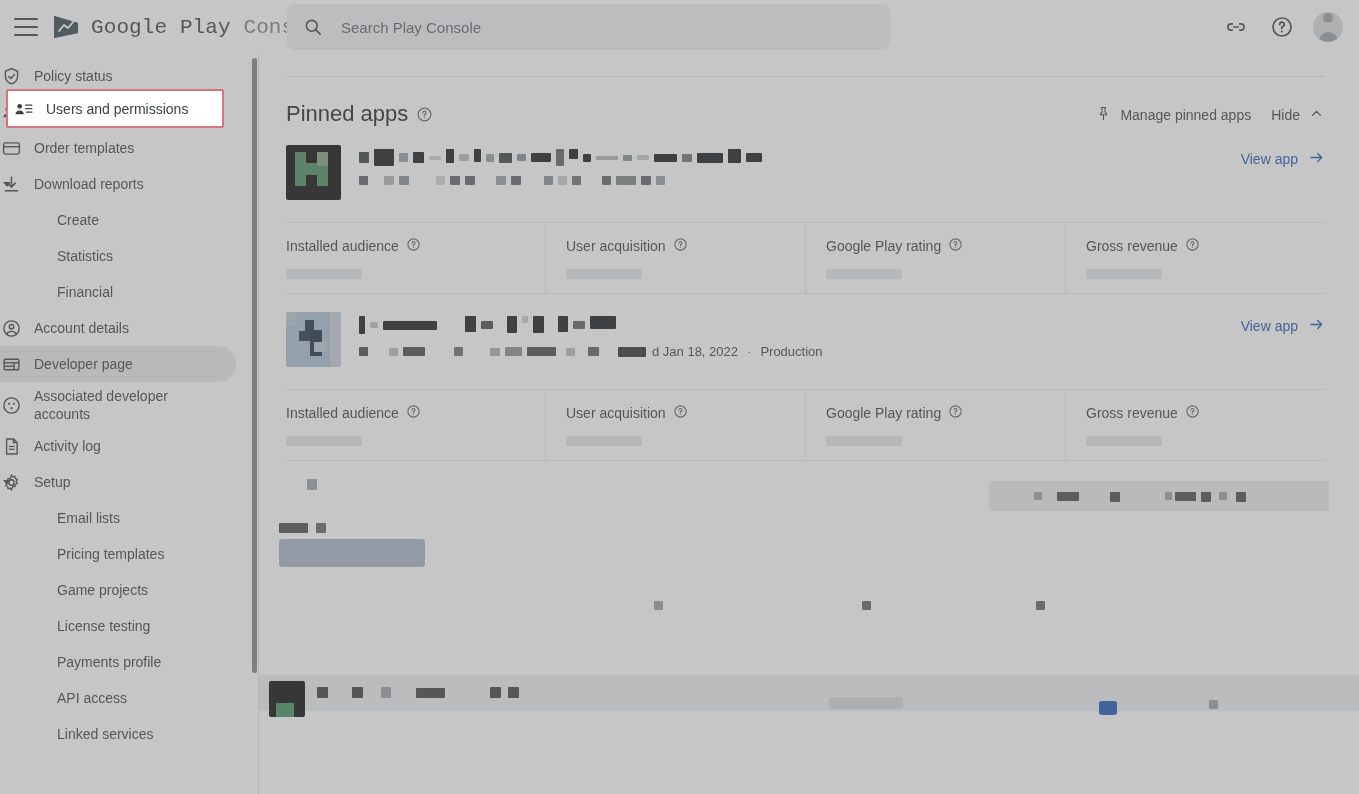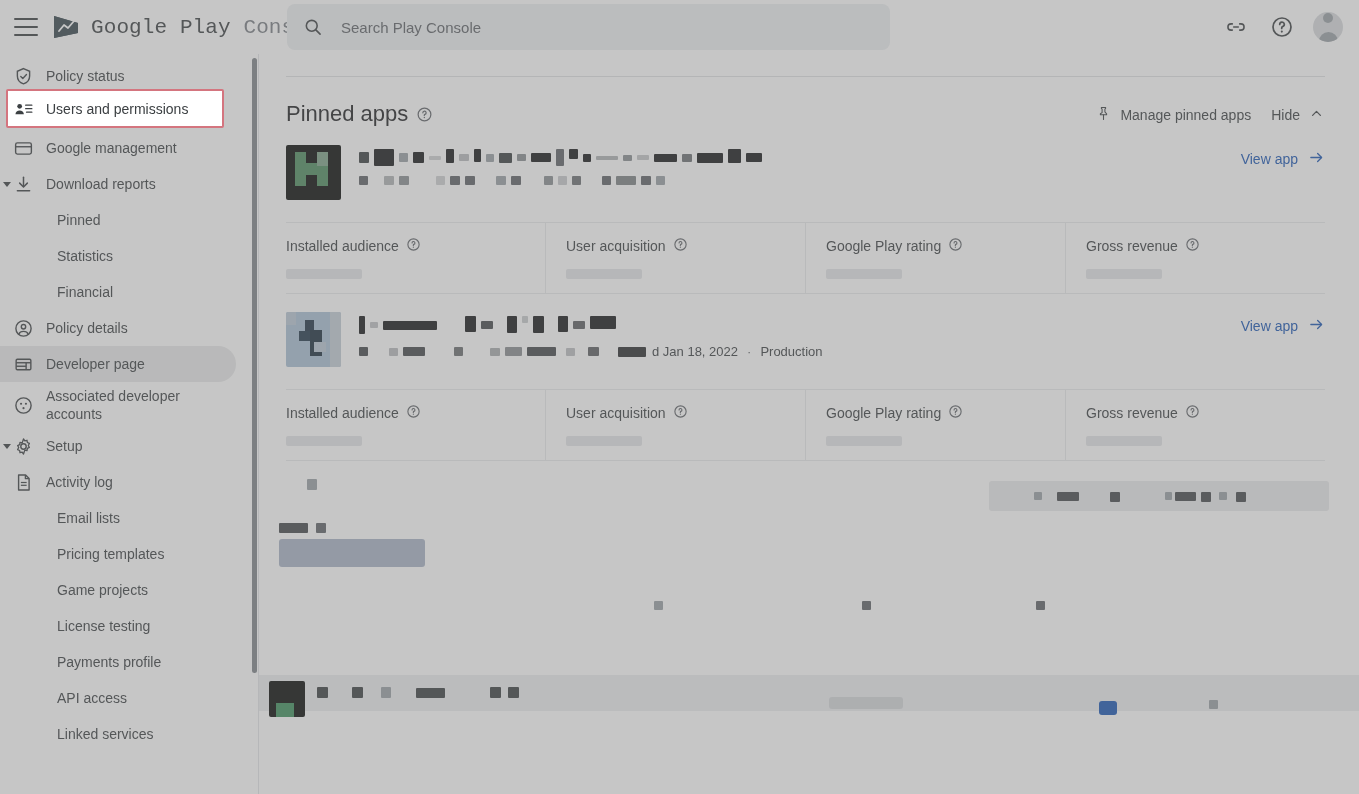--- a/index.html
+++ b/index.html
@@ -82,21 +82,21 @@
     position: absolute; top: 54px; left: 0; width: 258px; bottom: 0;
     background: #fff;
     overflow: hidden;
     z-index: 8;
   }
   .nav-list { padding-top: 4px; }
   .nav-item {
     position: relative;
     height: 36px;
     display: flex; align-items: center;
-    padding-left: 12px;
+    padding-left: 0;
     cursor: pointer;
     border-radius: 0 18px 18px 0;
     margin-right: 22px;
   }
   .nav-item .ni-icon {
     width: 22px; height: 22px; flex: 0 0 22px; margin-right: 12px;
     display: flex; align-items: center; justify-content: center;
   }
   .nav-item .ni-label {
     font-size: 14px; color: #3c4043; line-height: 17px;
@@ -316,58 +316,58 @@
         <span class="ni-label">Users and permissions</span>
       </div>
 
       <div class="nav-item">
         <span class="ni-icon">
           <svg viewBox="0 0 24 24" width="21" height="21">
               <rect x="3" y="5.6" width="18" height="12.8" rx="2" fill="none" stroke="#3c4043" stroke-width="1.6"></rect>
               <line x1="3" y1="10" x2="21" y2="10" stroke="#3c4043" stroke-width="1.6"></line>
             </svg>
         </span>
-        <span class="ni-label">Google management</span>
+        <span class="ni-label">Order templates</span>
       </div>
 
       <div class="nav-item">
         <span class="caret">
           <svg viewBox="0 0 10 10" width="10" height="10">
               <polygon points="1,3 9,3 5,8" fill="#3c4043"></polygon>
             </svg>
         </span>
         <span class="ni-icon">
           <svg viewBox="0 0 24 24" width="21" height="21">
               <line x1="12" y1="3.6" x2="12" y2="14.4" stroke="#3c4043" stroke-width="1.7" stroke-linecap="round"></line>
               <polyline points="7.6,10.4 12,14.8 16.4,10.4" fill="none" stroke="#3c4043" stroke-width="1.7" stroke-linecap="round" stroke-linejoin="round"></polyline>
               <line x1="5" y1="19.2" x2="19" y2="19.2" stroke="#3c4043" stroke-width="1.7" stroke-linecap="round"></line>
             </svg>
         </span>
         <span class="ni-label">Download reports</span>
       </div>
 
       <div class="nav-item sub">
-        <span class="ni-label">Pinned</span>
+        <span class="ni-label">Create</span>
       </div>
       <div class="nav-item sub">
         <span class="ni-label">Statistics</span>
       </div>
       <div class="nav-item sub">
         <span class="ni-label">Financial</span>
       </div>
 
       <div class="nav-item">
         <span class="ni-icon">
           <svg viewBox="0 0 24 24" width="21" height="21">
               <circle cx="12" cy="12" r="8.7" fill="none" stroke="#3c4043" stroke-width="1.6"></circle>
               <circle cx="12" cy="10" r="2.5" fill="none" stroke="#3c4043" stroke-width="1.6"></circle>
               <path d="M6.6 18.6c.9-2.3 3-3.3 5.4-3.3s4.5 1 5.4 3.3" fill="none" stroke="#3c4043" stroke-width="1.6" stroke-linecap="round"></path>
             </svg>
         </span>
-        <span class="ni-label">Policy details</span>
+        <span class="ni-label">Account details</span>
       </div>
 
       <div class="nav-item highlighted-row">
         <span class="ni-icon">
           <svg viewBox="0 0 24 24" width="21" height="21">
               <rect x="3.6" y="6" width="16.8" height="12" rx="1.4" fill="none" stroke="#3c4043" stroke-width="1.6"></rect>
               <line x1="3.6" y1="10" x2="20.4" y2="10" stroke="#3c4043" stroke-width="1.6"></line>
               <line x1="15" y1="10" x2="15" y2="18" stroke="#3c4043" stroke-width="1.6"></line>
               <line x1="3.6" y1="14" x2="15" y2="14" stroke="#3c4043" stroke-width="1.6"></line>
             </svg>
@@ -381,44 +381,44 @@
               <circle cx="12" cy="12" r="8.7" fill="none" stroke="#3c4043" stroke-width="1.6"></circle>
               <circle cx="9.2" cy="10" r="1.25" fill="#3c4043"></circle>
               <circle cx="14.8" cy="10" r="1.25" fill="#3c4043"></circle>
               <circle cx="12" cy="15" r="1.25" fill="#3c4043"></circle>
             </svg>
         </span>
         <span class="ni-label" style="max-width:150px;">Associated developer accounts</span>
       </div>
 
       <div class="nav-item">
-        <span class="caret">
-          <svg viewBox="0 0 10 10" width="10" height="10">
-              <polygon points="1,3 9,3 5,8" fill="#3c4043"></polygon>
-            </svg>
-        </span>
-        <span class="ni-icon">
-          <svg viewBox="0 0 24 24" width="21" height="21">
-              <circle cx="12" cy="12" r="3.1" fill="none" stroke="#3c4043" stroke-width="1.6"></circle>
-              <path d="M12 3.4l1.5 2.1 2.5-.6.4 2.5 2.3 1.1-1.2 2.3 1.2 2.3-2.3 1.1-.4 2.5-2.5-.6L12 20.6l-1.5-2.1-2.5.6-.4-2.5-2.3-1.1 1.2-2.3-1.2-2.3 2.3-1.1.4-2.5 2.5.6z" fill="none" stroke="#3c4043" stroke-width="1.5" stroke-linejoin="round"></path>
-            </svg>
-        </span>
-        <span class="ni-label">Setup</span>
-      </div>
-
-      <div class="nav-item">
         <span class="ni-icon">
           <svg viewBox="0 0 24 24" width="21" height="21">
               <path d="M6.4 3.4h8l4 4v13.2H6.4z" fill="none" stroke="#3c4043" stroke-width="1.6" stroke-linejoin="round"></path>
               <polyline points="14.2,3.6 14.2,7.6 18.2,7.6" fill="none" stroke="#3c4043" stroke-width="1.6" stroke-linejoin="round"></polyline>
               <line x1="9" y1="12" x2="15.6" y2="12" stroke="#3c4043" stroke-width="1.4"></line>
               <line x1="9" y1="15.2" x2="15.6" y2="15.2" stroke="#3c4043" stroke-width="1.4"></line>
             </svg>
         </span>
         <span class="ni-label">Activity log</span>
+      </div>
+
+      <div class="nav-item">
+        <span class="caret">
+          <svg viewBox="0 0 10 10" width="10" height="10">
+              <polygon points="1,3 9,3 5,8" fill="#3c4043"></polygon>
+            </svg>
+        </span>
+        <span class="ni-icon">
+          <svg viewBox="0 0 24 24" width="21" height="21">
+              <circle cx="12" cy="12" r="3.1" fill="none" stroke="#3c4043" stroke-width="1.6"></circle>
+              <path d="M12 3.4l1.5 2.1 2.5-.6.4 2.5 2.3 1.1-1.2 2.3 1.2 2.3-2.3 1.1-.4 2.5-2.5-.6L12 20.6l-1.5-2.1-2.5.6-.4-2.5-2.3-1.1 1.2-2.3-1.2-2.3 2.3-1.1.4-2.5 2.5.6z" fill="none" stroke="#3c4043" stroke-width="1.5" stroke-linejoin="round"></path>
+            </svg>
+        </span>
+        <span class="ni-label">Setup</span>
       </div>
 
       <div class="nav-item sub">
         <span class="ni-label">Email lists</span>
       </div>
       <div class="nav-item sub">
         <span class="ni-label">Pricing templates</span>
       </div>
       <div class="nav-item sub">
         <span class="ni-label">Game projects</span>

